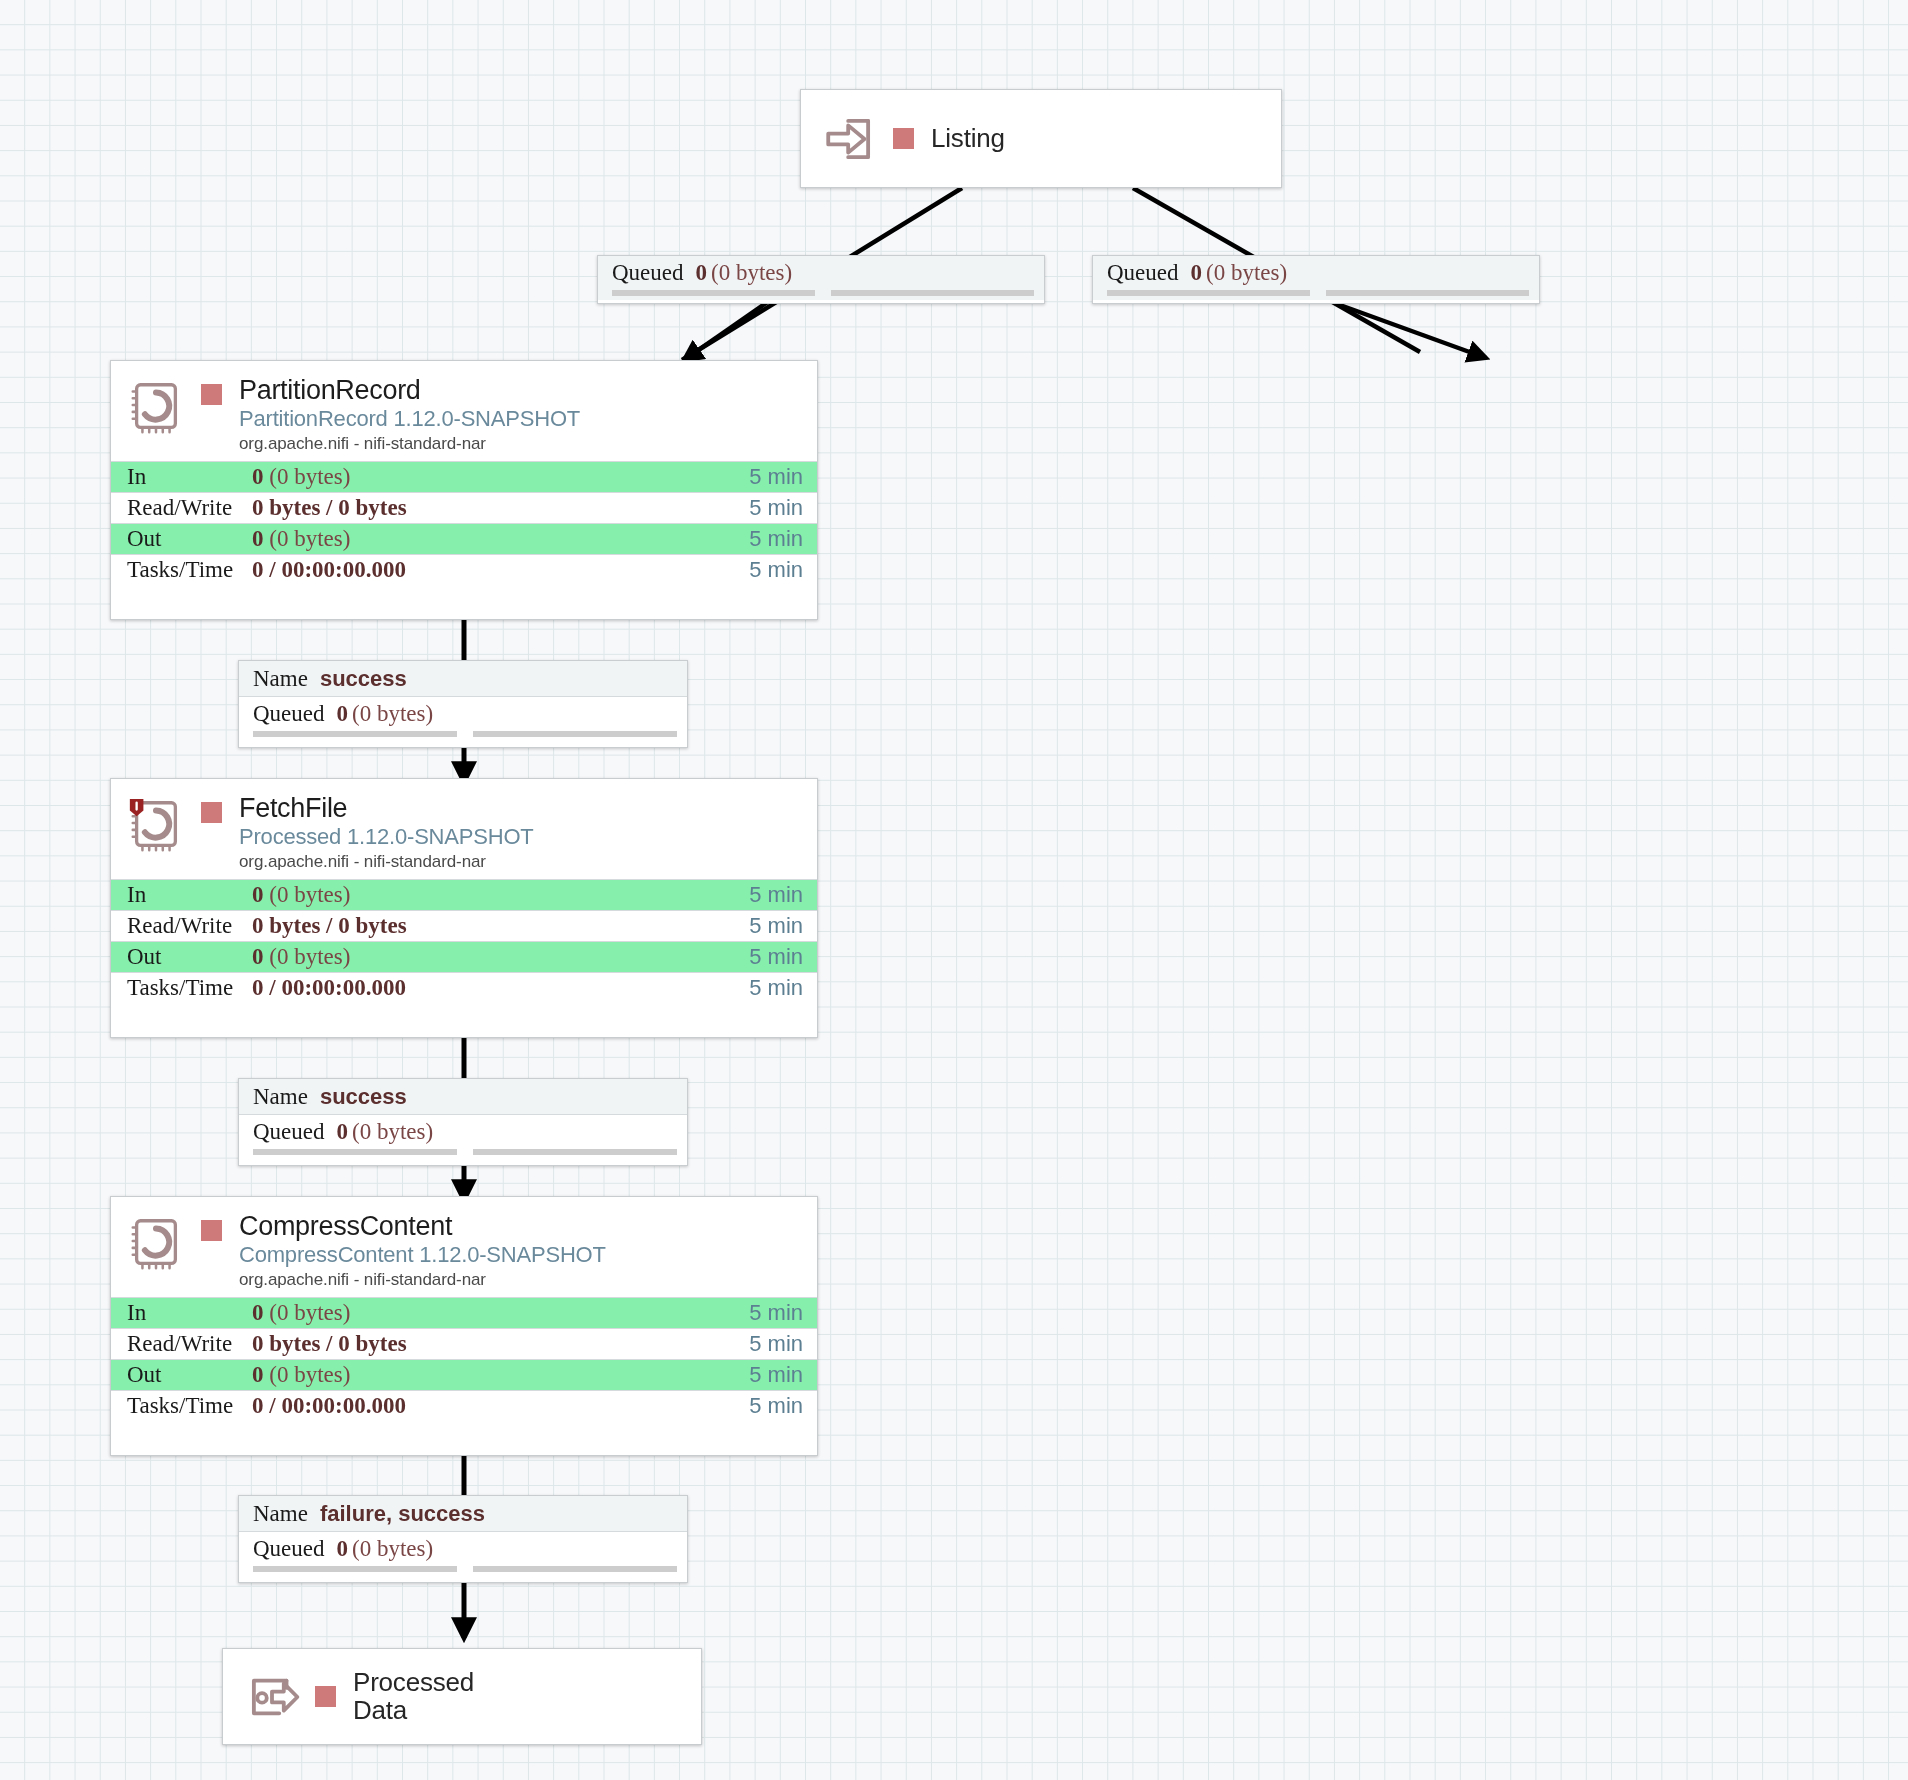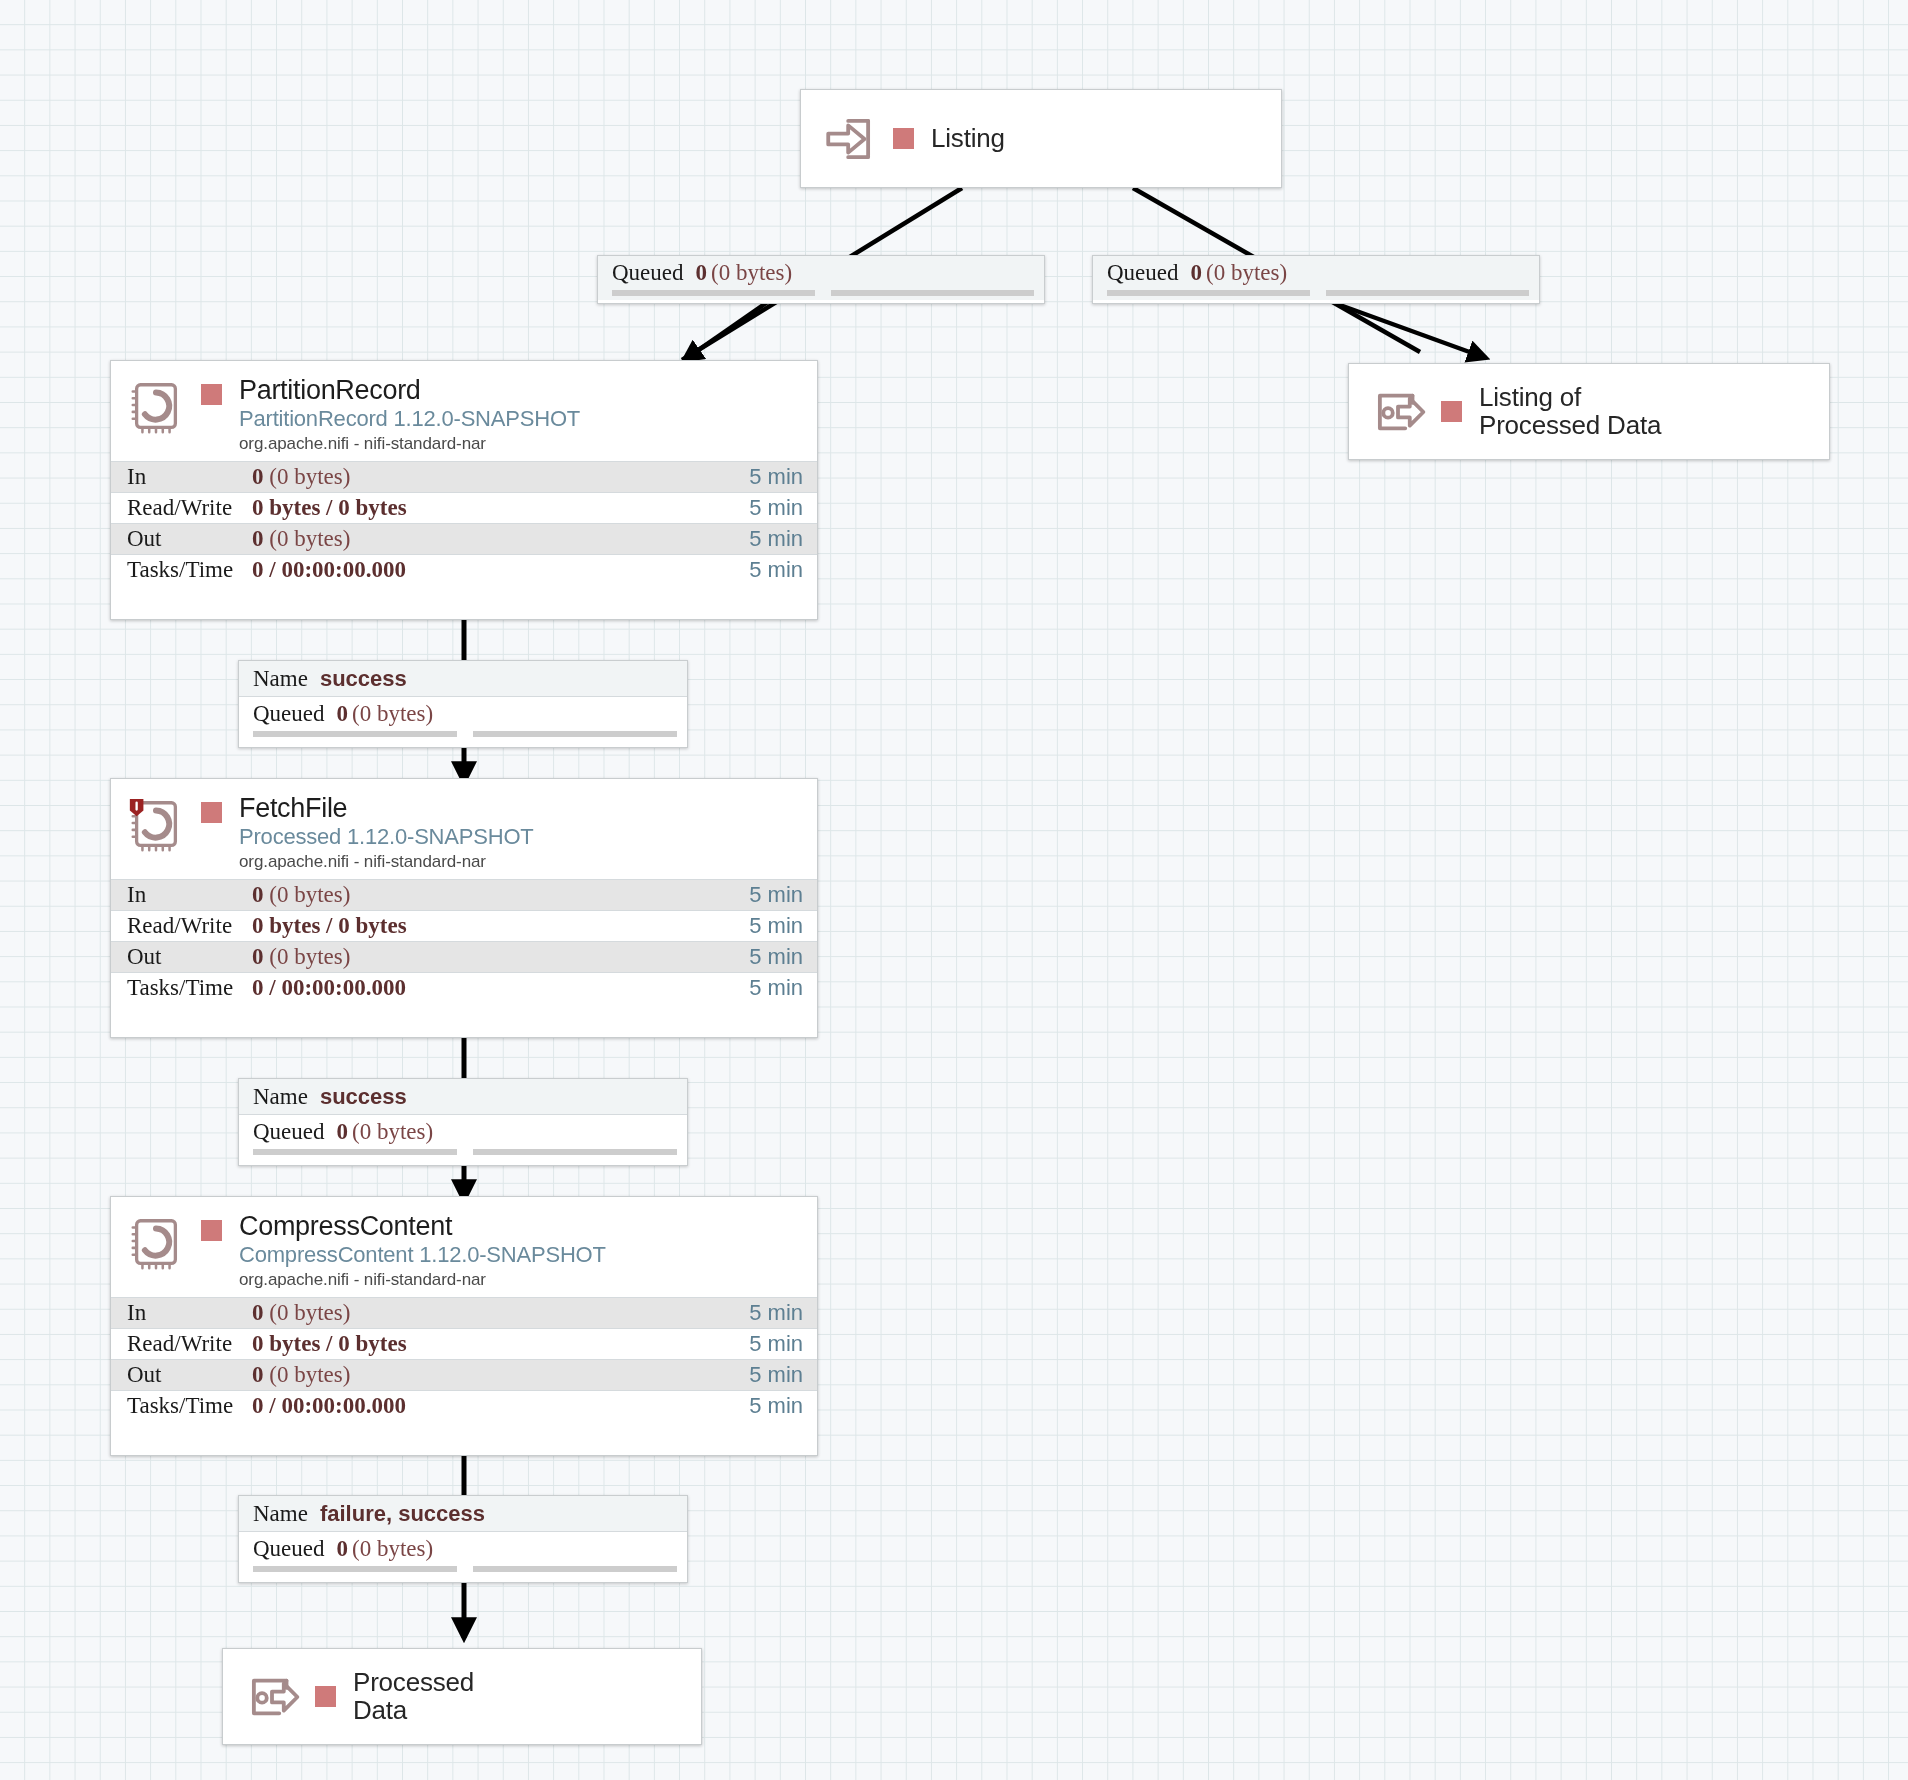--- a/index.html
+++ b/index.html
@@ -120,21 +120,21 @@
 
   .stat-row {
     display: flex;
     align-items: center;
     height: 31px;
     border-top: 1px solid #d5dadd;
     padding: 0 14px 0 16px;
     box-sizing: border-box;
     font-family: "Liberation Serif", serif;
   }
-  .stat-row.odd { background: #e5e5e5; }
+  .stat-row.odd { background: #86efac; }
   .stat-row.even { background: #ffffff; }
   .stat-label {
     flex: 0 0 125px;
     font-size: 23px;
     color: #1a1a1a;
   }
   .stat-value {
     flex: 1 1 auto;
     font-size: 23px;
     color: #5c2f2f;
@@ -260,33 +260,20 @@
       <span class="conn-num">0</span>
       <span class="conn-bytes">(0 bytes)</span>
     </div>
     <div class="bars" style="background:#f1f4f5;">
       <span class="bar left"></span>
       <span class="bar gap"></span>
       <span class="bar right"></span>
     </div>
   </div>
 
-  <div class="node port" style="left:1348px; top:363px; width:482px; height:97px;">
-    <span class="port-icon">
-      <svg viewBox="0 0 64 64">
-        <path d="M48 14 L12 14 L12 50 L40 50" fill="none" stroke="#a58b8b" stroke-width="4.2" stroke-linecap="round" stroke-linejoin="round"></path>
-        <path d="M48 14 L48 22" fill="none" stroke="#a58b8b" stroke-width="4.2" stroke-linecap="round"></path>
-        <circle cx="21" cy="33" r="5.2" fill="none" stroke="#a58b8b" stroke-width="4.2"></circle>
-        <path d="M32 26 L45 26 L45 17 L60 32 L45 47 L45 38 L32 38 Z" fill="none" stroke="#a58b8b" stroke-width="4.2" stroke-linejoin="round"></path>
-      </svg>
-    </span>
-    <span class="port-swatch"></span>
-    <span class="port-label">Listing of
-Processed Data</span>
-  </div>
 
   <div class="node" style="left:110px; top:360px; width:708px; height:260px;">
     <div class="proc-head">
       <span class="proc-icon">
         <svg viewBox="0 0 64 64">
           <rect x="12" y="8" width="40" height="44" rx="4" ry="4" fill="none" stroke="#a58b8b" stroke-width="3.4"></rect>
           <path d="M8 15 L12 15 M8 22 L12 22 M8 29 L12 29 M8 36 L12 36 M8 43 L12 43" stroke="#a58b8b" stroke-width="2.6" stroke-linecap="round"></path>
           <path d="M18 52 L18 57 M25 52 L25 57 M32 52 L32 57 M39 52 L39 57 M46 52 L46 57" stroke="#a58b8b" stroke-width="2.6" stroke-linecap="round"></path>
           <path d="M32 16 A14 14 0 1 1 20.5 38.5" fill="none" stroke="#a58b8b" stroke-width="6.2" stroke-linecap="round"></path>
         </svg>

